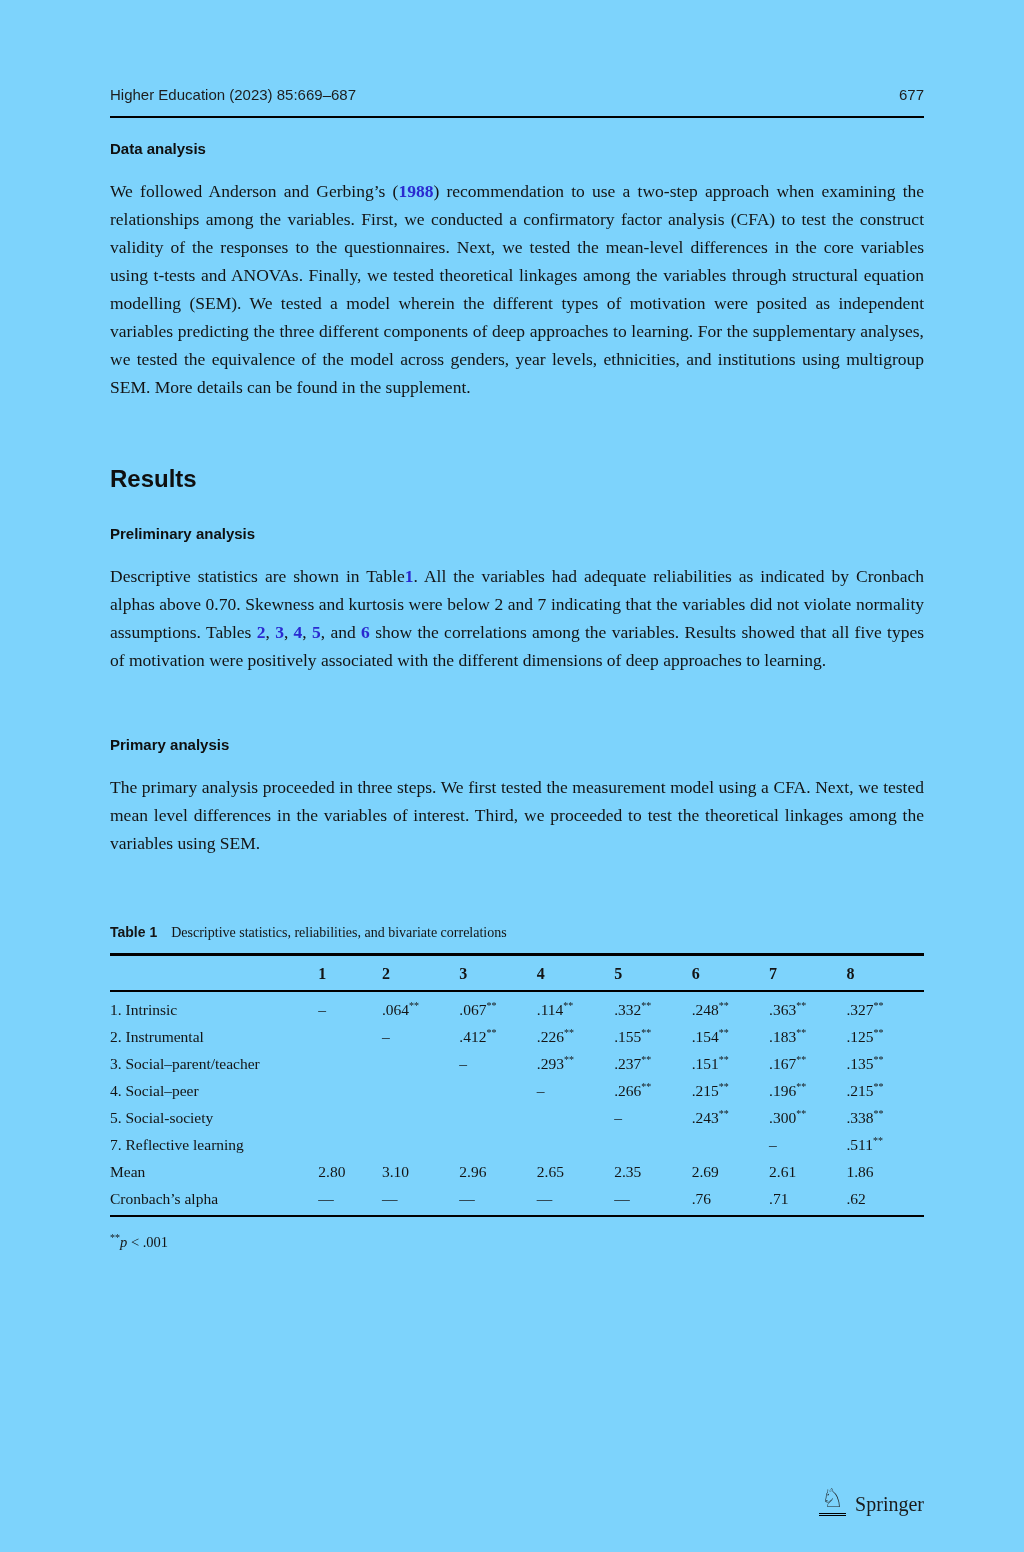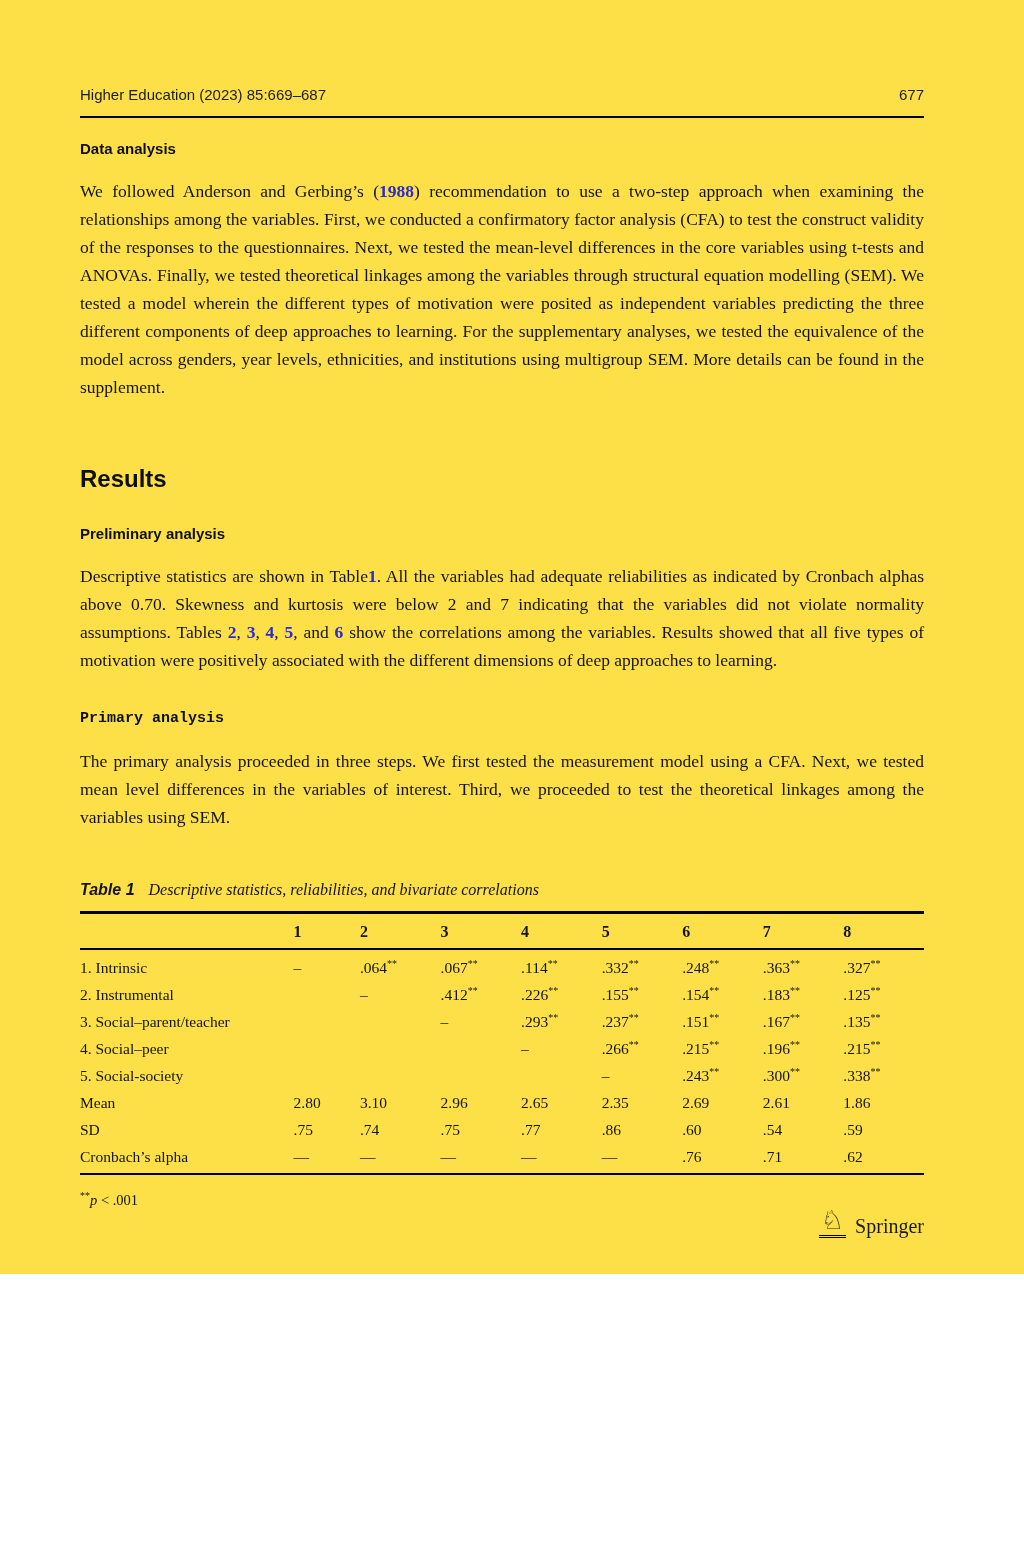--- a/index.html
+++ b/index.html
@@ -1,24 +1,24 @@
 <!DOCTYPE html>
 <html><head>
 <meta charset="utf-8">
 <style>
   html, body { margin: 0; padding: 0; background: #ffffff; }
   .page {
     position: relative;
     width: 1024px;
-    height: 1274px;
-    background: #fde047;
+    height: 1552px;
+    background: #7dd3fc;
     color: #111111;
     font-family: "Liberation Serif", serif;
     box-sizing: border-box;
-    padding: 86px 100px 0 80px;
+    padding: 86px 100px 0 110px;
     overflow: hidden;
   }
   .page-header {
     display: flex;
     justify-content: space-between;
     align-items: flex-end;
     font-family: "Liberation Sans", sans-serif;
     font-size: 15px;
     color: #1d1d1d;
     padding-bottom: 13px;
@@ -34,34 +34,33 @@
   .h-main {
     font-family: "Liberation Sans", sans-serif;
     font-weight: 700;
     font-size: 24px;
     color: #0f0f0f;
     margin: 0;
   }
   .mt-heading1 { margin-top: 22px; }
   .mt-results  { margin-top: 64px; }
   .mt-prelim   { margin-top: 32px; }
-  .mt-primary  { margin-top: 36px; font-family: Liberation Mono, monospace; }
+  .mt-primary  { margin-top: 62px; }
   .body-text {
     font-size: 17.5px;
     line-height: 28px;
     text-align: justify;
     margin: 20px 0 0 0;
     color: #141414;
   }
   .ref-link { color: #2a2ad0; text-decoration: none; cursor: pointer; font-weight: bold; }
   .table-caption {
-    margin-top: 50px;
-    font-size: 16px;
-    color: #141414;
-    font-style: italic;
+    margin-top: 67px;
+    font-size: 14px;
+    color: #141414;
   }
   .caption-label {
     font-family: "Liberation Sans", sans-serif;
     font-weight: 700;
     margin-right: 14px;
   }
   table.stats {
     width: 100%;
     border-collapse: collapse;
     margin-top: 12px;
@@ -214,42 +213,42 @@
           <td></td>
           <td></td>
           <td></td>
           <td></td>
           <td><span>–</span></td>
           <td><span>.243</span><sup class="stars">**</sup></td>
           <td><span>.300</span><sup class="stars">**</sup></td>
           <td><span>.338</span><sup class="stars">**</sup></td>
         </tr>
         <tr>
+          <td>7. Reflective learning</td>
+          <td></td>
+          <td></td>
+          <td></td>
+          <td></td>
+          <td></td>
+          <td></td>
+          <td><span>–</span></td>
+          <td><span>.511</span><sup class="stars">**</sup></td>
+        </tr>
+        <tr>
           <td>Mean</td>
           <td><span>2.80</span></td>
           <td><span>3.10</span></td>
           <td><span>2.96</span></td>
           <td><span>2.65</span></td>
           <td><span>2.35</span></td>
           <td><span>2.69</span></td>
           <td><span>2.61</span></td>
           <td><span>1.86</span></td>
         </tr>
         <tr>
-          <td>SD</td>
-          <td><span>.75</span></td>
-          <td><span>.74</span></td>
-          <td><span>.75</span></td>
-          <td><span>.77</span></td>
-          <td><span>.86</span></td>
-          <td><span>.60</span></td>
-          <td><span>.54</span></td>
-          <td><span>.59</span></td>
-        </tr>
-        <tr>
           <td>Cronbach’s alpha</td>
           <td><span>—</span></td>
           <td><span>—</span></td>
           <td><span>—</span></td>
           <td><span>—</span></td>
           <td><span>—</span></td>
           <td><span>.76</span></td>
           <td><span>.71</span></td>
           <td><span>.62</span></td>
         </tr>

